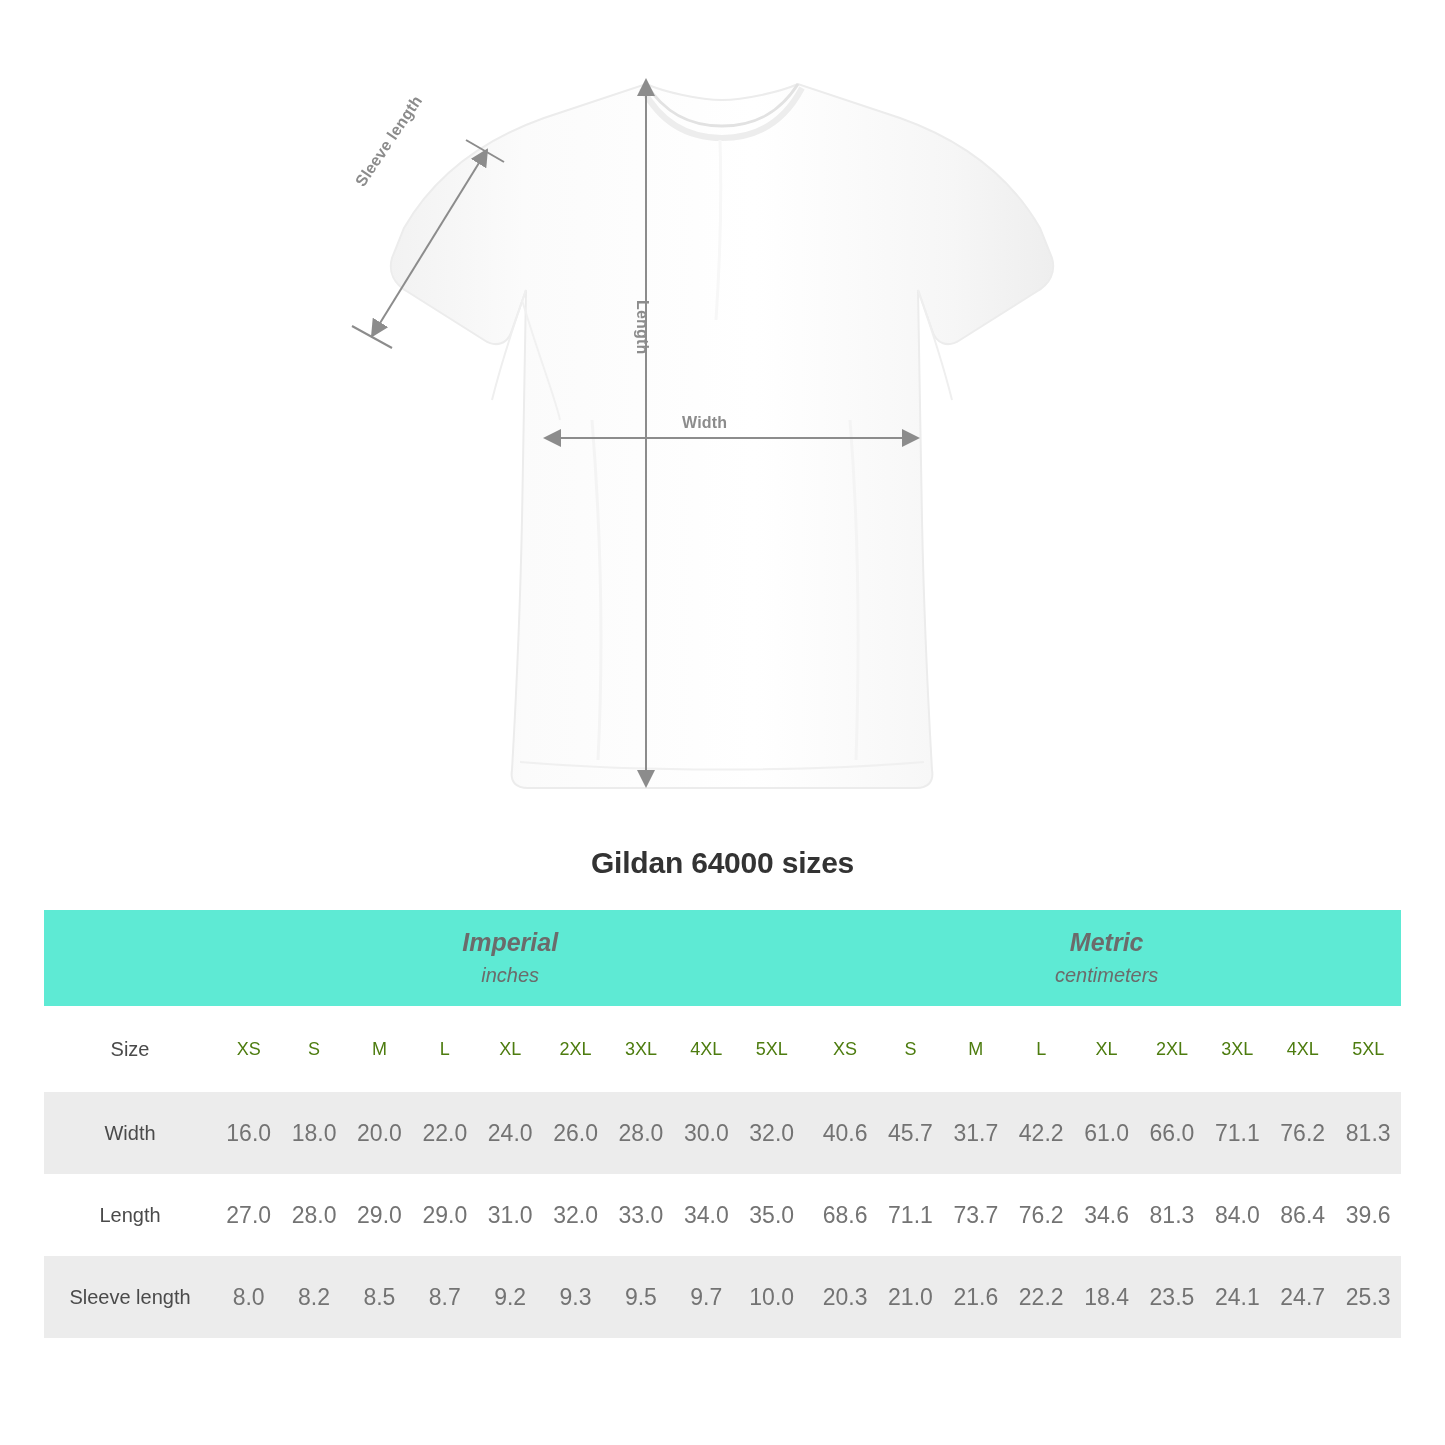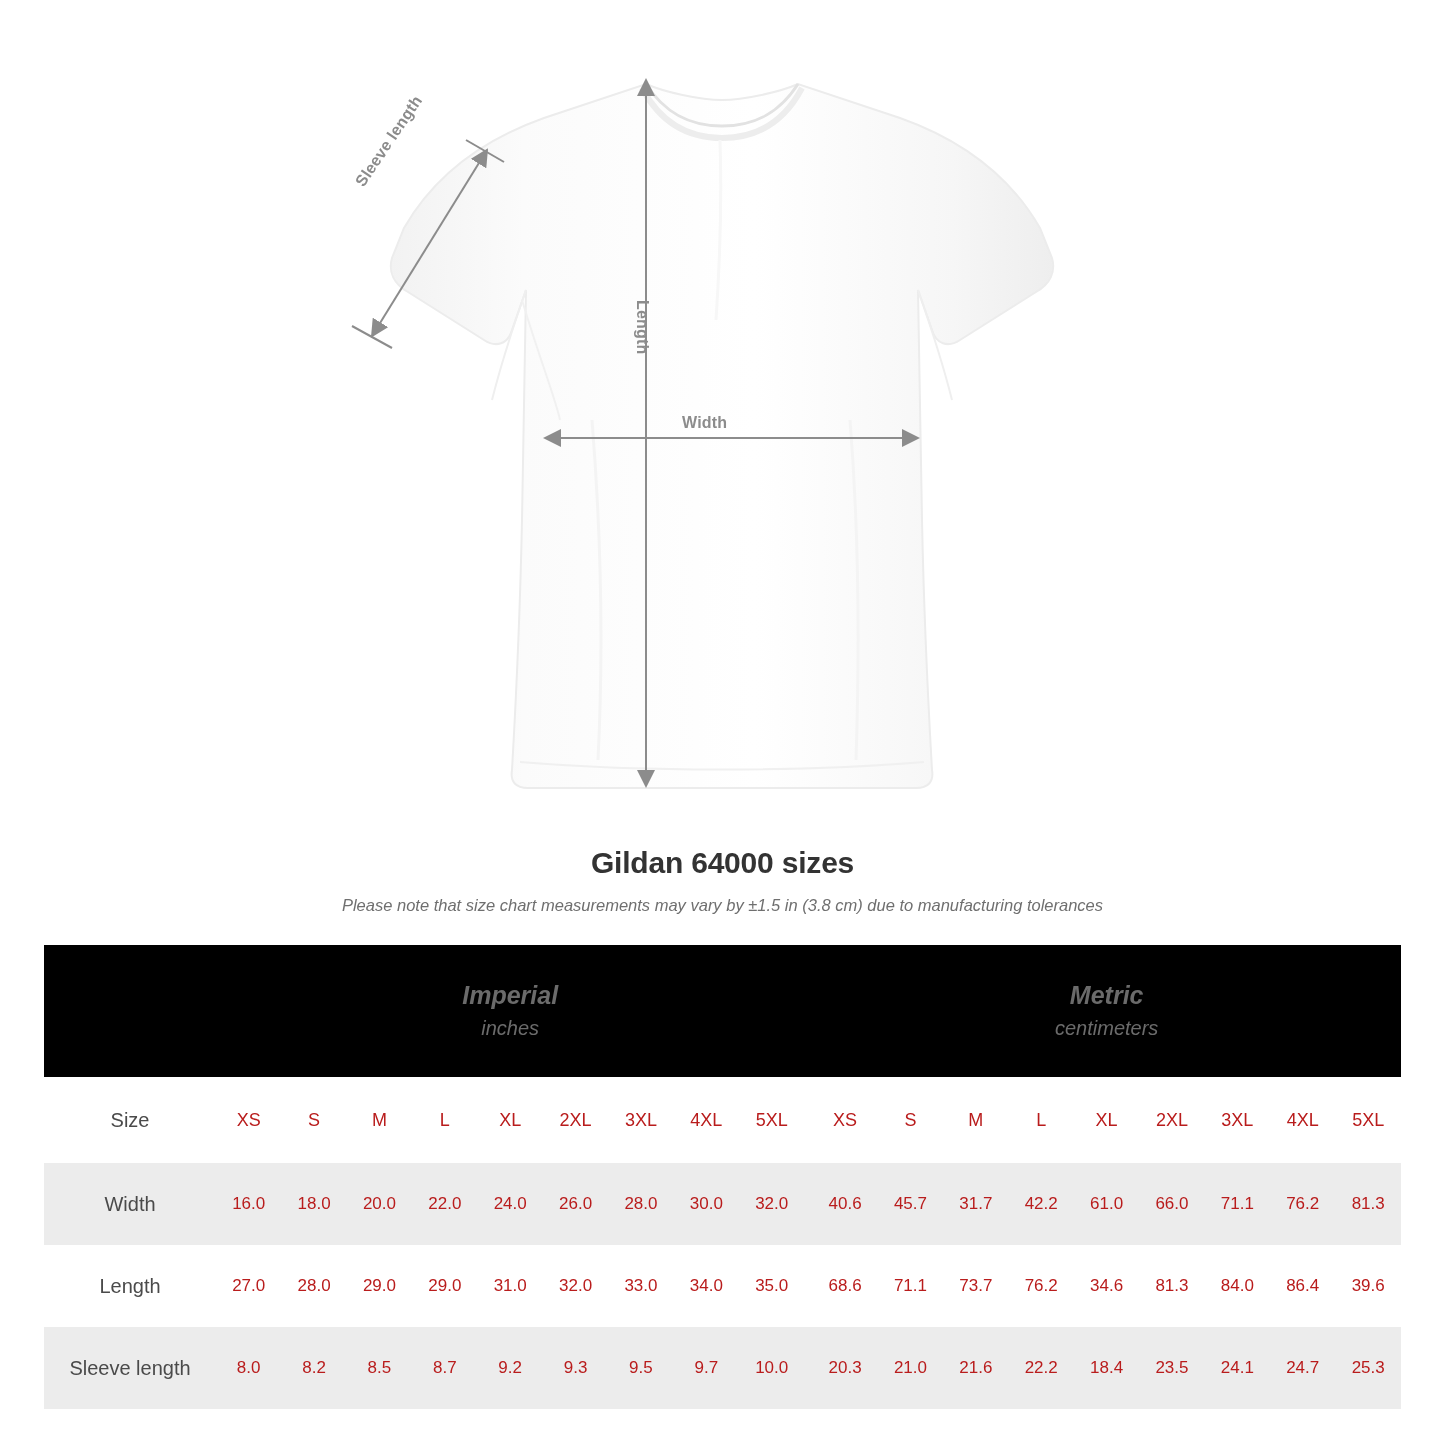--- a/index.html
+++ b/index.html
@@ -88,22 +88,22 @@
     table-layout: fixed;
   }
   table.size-table td,
   table.size-table th {
     text-align: center;
     vertical-align: middle;
     font-weight: normal;
     border: 0;
   }
   .unit-head {
-    height: 132px;
-    background: #000000;
+    height: 96px;
+    background: #5eead4;
   }
   .unit-system {
     font-size: 25px;
     font-style: italic;
     font-weight: bold;
     color: #6b6b6b;
     line-height: 1.1;
   }
   .unit-units {
     font-size: 20px;
@@ -112,25 +112,25 @@
     padding-top: 7px;
   }
   .row-label {
     font-size: 20px;
     font-weight: bold;
     color: #4a4a4a;
   }
   .hdr-cell {
     font-size: 18px;
     font-weight: bold;
-    color: #b91c1c;
+    color: #4d7c0f;
   }
   .val-cell {
-    font-size: 17px;
-    color: #b91c1c;
+    font-size: 23px;
+    color: #737373;
   }
   tr.r-head td { height: 84px; background: #ffffff; }
   tr.r-shade td { height: 80px; background: #ececec; }
   tr.r-plain td { height: 80px; background: #ffffff; }
   .sep { width: 8px; padding: 0; }
   .lbl-col { width: 172px; }
 </style>
 </head>
 <body>
 
@@ -200,21 +200,20 @@
       <line x1="545" y1="438" x2="918" y2="438" stroke="#8c8c8c" stroke-width="2" marker-start="url(#arrTail)" marker-end="url(#arrHead)"></line>
     </svg>
 
     <div class="dim-label label-sleeve">Sleeve length</div>
     <div class="dim-label label-length">Length</div>
     <div class="dim-label label-width">Width</div>
   </div>
 
   <div class="title-block">
     <h1 class="chart-title">Gildan 64000 sizes</h1>
-    <p class="chart-note">Please note that size chart measurements may vary by ±1.5 in (3.8 cm) due to manufacturing tolerances</p>
   </div>
 
   <div class="table-wrap">
     <table class="size-table">
       <colgroup>
         <col class="lbl-col">
         <col span="9">
         <col class="sep">
         <col span="9">
       </colgroup>

